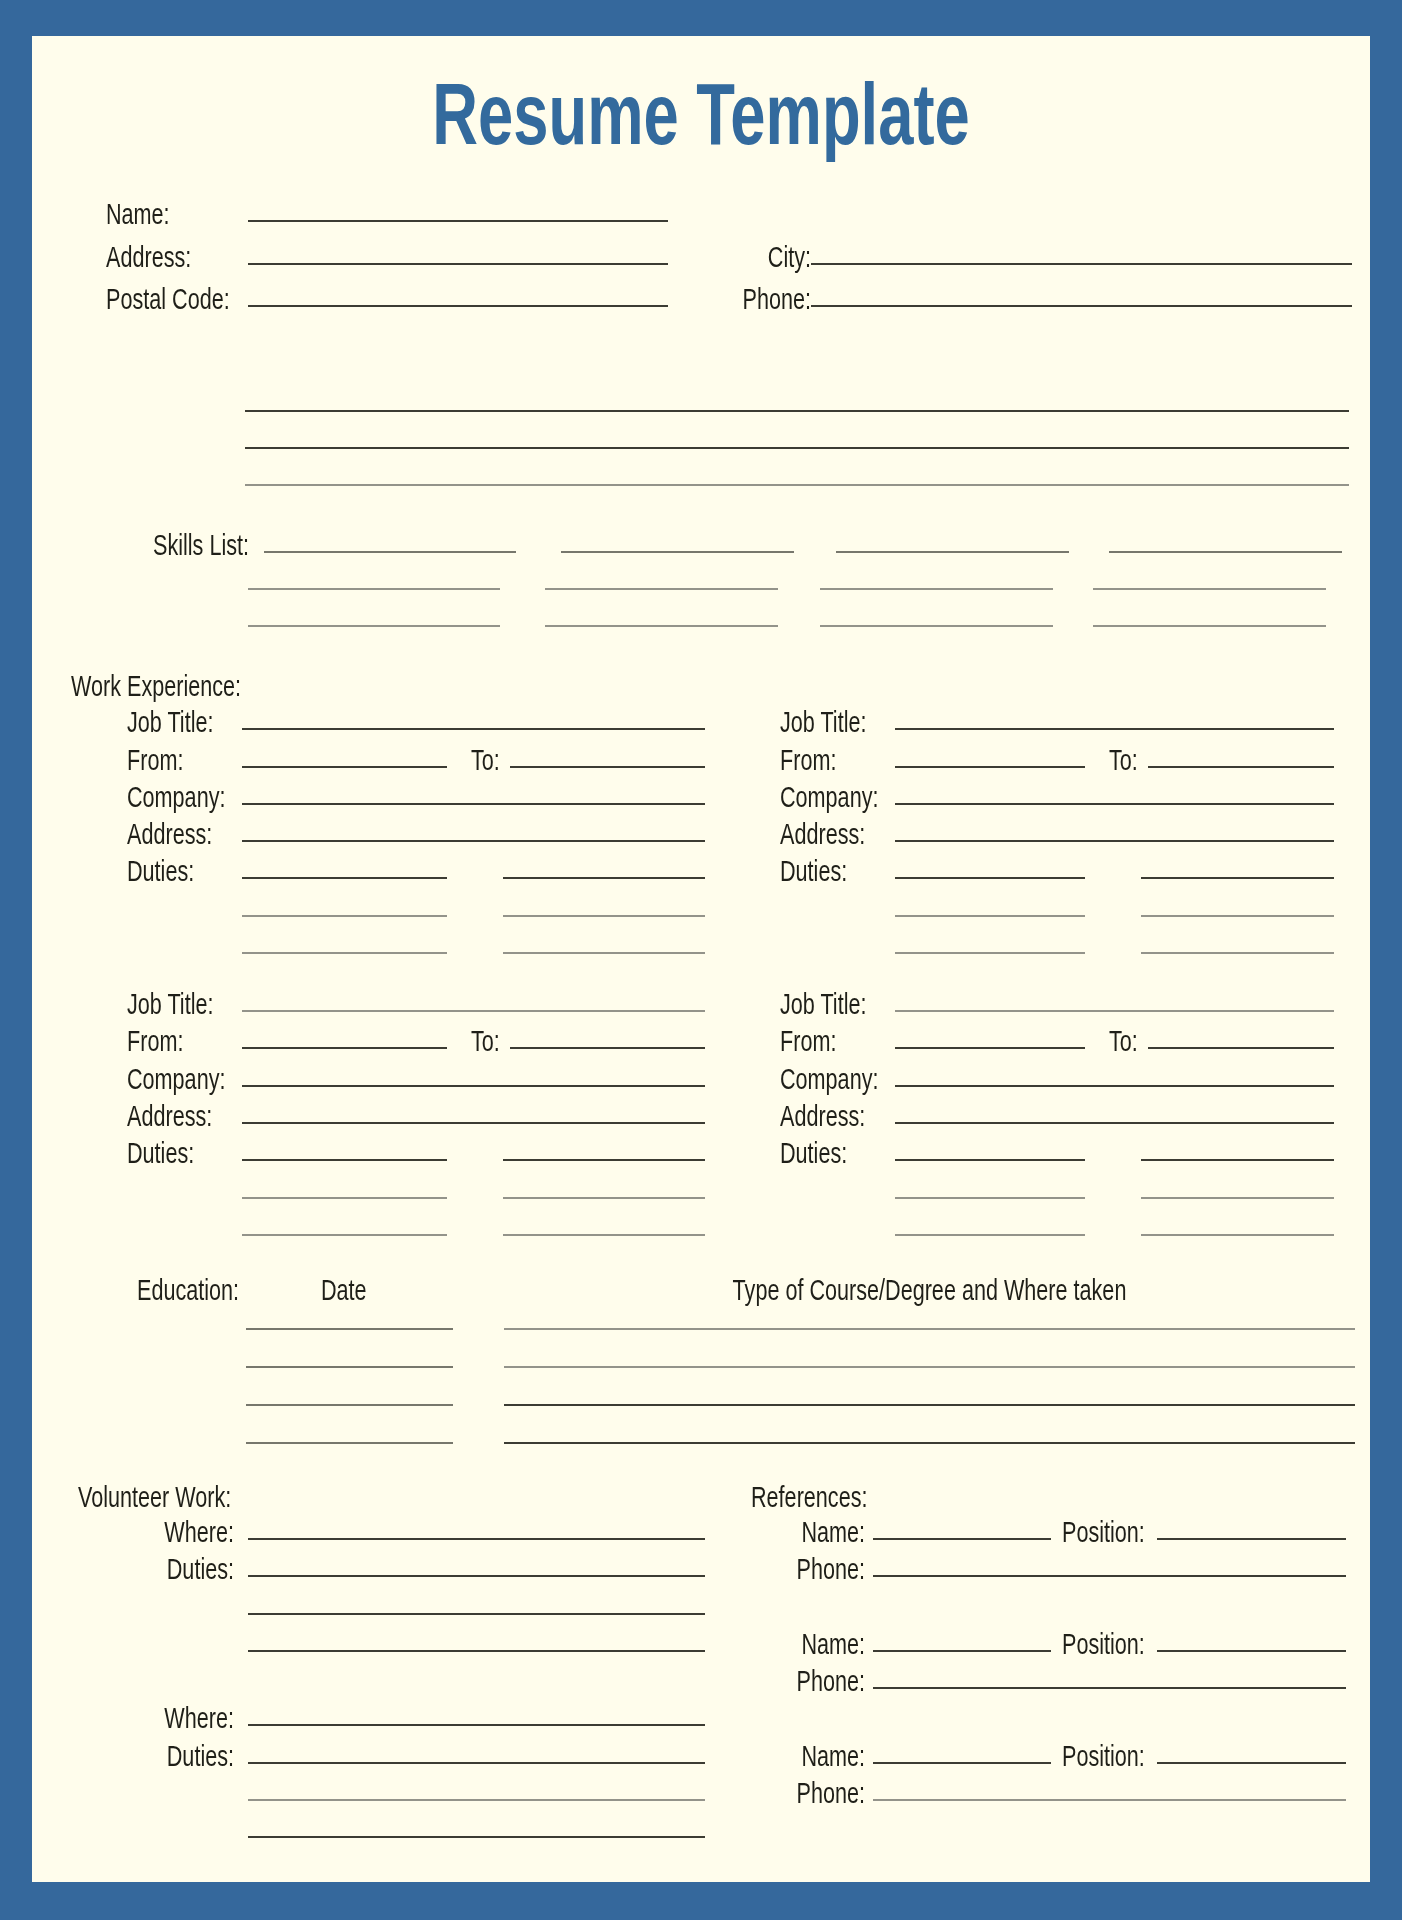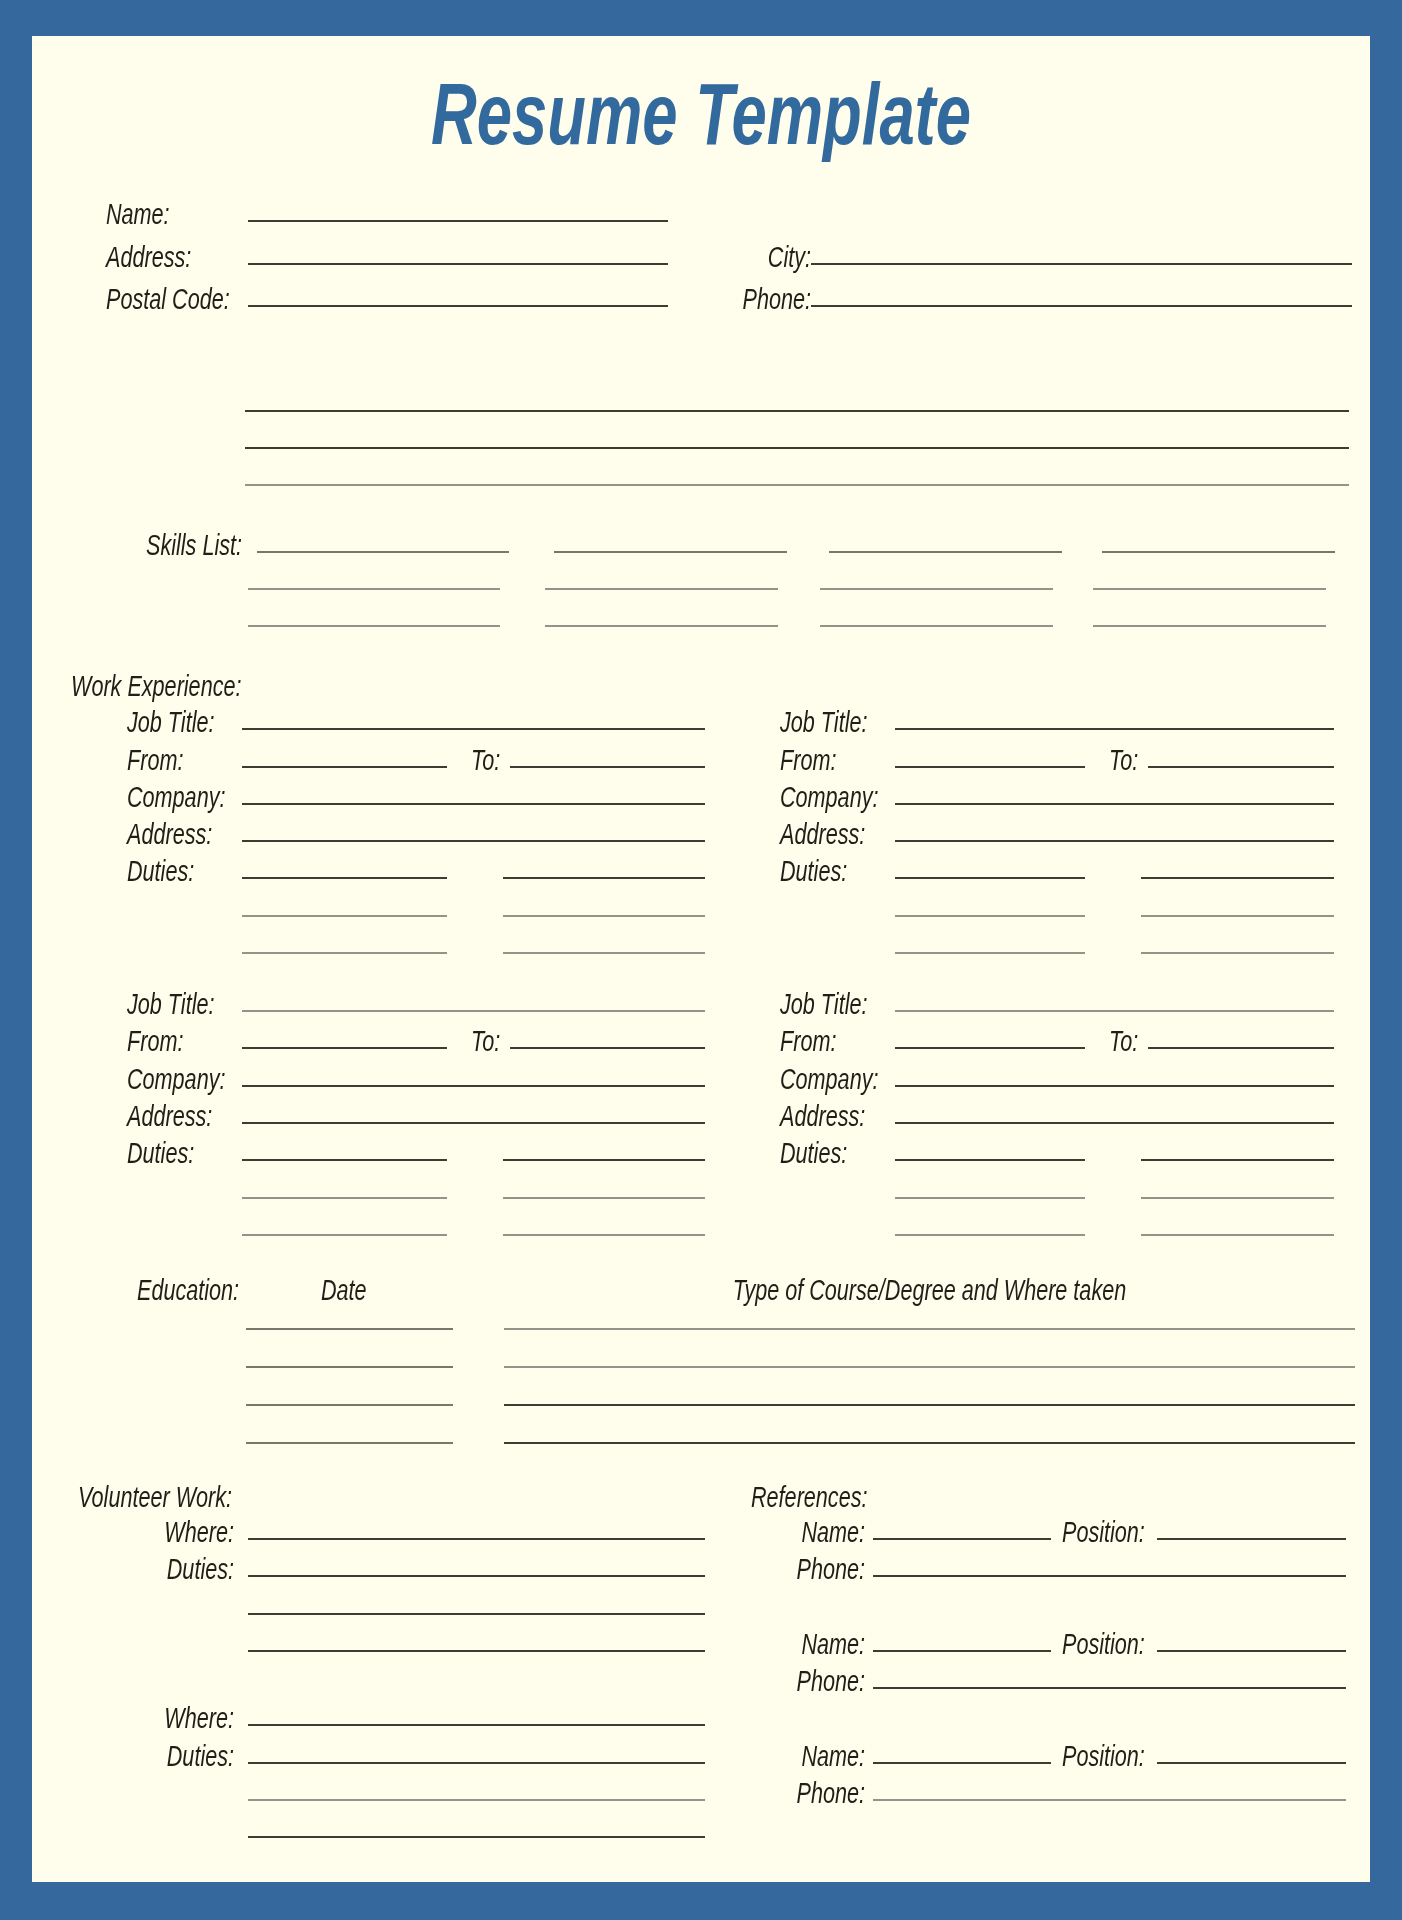--- a/index.html
+++ b/index.html
@@ -1,18 +1,18 @@
 <!DOCTYPE html>
 <html style="--border: #35689c; --background: #fffdec; --title-blue: #336a9d; --ink: #1f1f18; --line-dark: #3c3c33; --line-medium: #77776c; --line-light: #93938a;"><head>
 <meta charset="utf-8">
 <style>
   html,body{margin:0;padding:0;}
   body{width:1402px;height:1920px;font-family:"Liberation Sans",sans-serif;}
   .page{position:relative;width:1402px;height:1920px;background:var(--border,#35689c);}
-  .inner{position:absolute;left:32px;top:36px;right:32px;bottom:38px;background:var(--background,#fffdec);font-style:italic;}
+  .inner{position:absolute;left:32px;top:36px;right:32px;bottom:38px;background:var(--background,#fffdec);}
   .title{position:absolute;top:30px;left:0;right:0;text-align:center;
          font-size:88px;font-weight:bold;line-height:1.1;color:var(--title-blue,#336a9d);
          transform:scaleX(0.72);transform-origin:50% 50%;white-space:nowrap;}
   .r{position:absolute;display:flex;align-items:flex-end;height:40px;}
   .lbx{flex:none;font-size:30px;color:var(--ink,#1f1f18);white-space:nowrap;line-height:1.05;
        transform:scaleX(0.72);transform-origin:0 100%;margin-bottom:-7px;}
   .ra{text-align:right;transform-origin:100% 100%;}
   .hd{position:absolute;font-size:30px;color:var(--ink,#1f1f18);white-space:nowrap;line-height:1.1;
       transform:scaleX(0.72);transform-origin:0 100%;}
   .ctr{text-align:center;transform-origin:50% 100%;}
@@ -52,21 +52,21 @@
   <div class="r" style="top:336px;left:213px;width:1104px">
         <span class="ln f1"></span>
       </div>
   <div class="r" style="top:373px;left:213px;width:1104px">
         <span class="ln f1"></span>
       </div>
   <div class="r" style="top:410px;left:213px;width:1104px">
         <span class="ln f1 g"></span>
       </div>
 
-  <div class="r" style="top:477px;left:114px;width:1189px">
+  <div class="r" style="top:477px;left:121px;width:1189px">
     <span class="lbx" style="width:111px">Skills List:</span>
     <span class="ln m" style="width:252px"></span>
         <span class="sp" style="width:45px"></span>
     <span class="ln m" style="width:233px"></span>
         <span class="sp" style="width:42px"></span>
     <span class="ln m" style="width:233px"></span>
         <span class="sp" style="width:40px"></span>
     <span class="ln m" style="width:233px"></span>
   </div>
   <div class="r" style="top:514px;left:216px;width:1078px">

